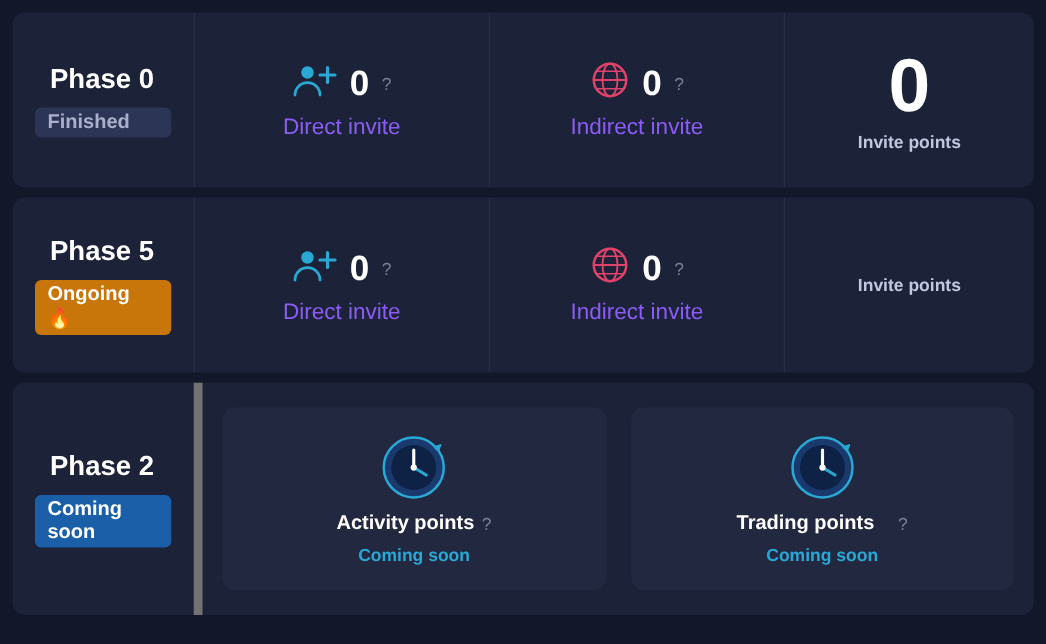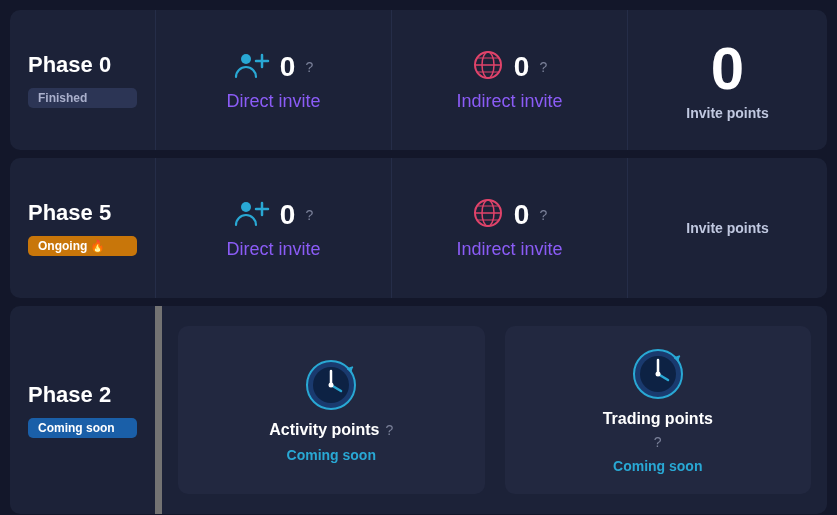--- a/index.html
+++ b/index.html
@@ -36,27 +36,28 @@
       flex-direction: column;
       justify-content: center;
       padding: 20px 18px;
     }
 
     .phase-title {
       font-size: 22px;
       font-weight: 700;
       color: #ffffff;
       margin-bottom: 10px;
+      margin-left: 12px;
     }
 
     .phase-badge {
       display: inline-block;
       padding: 3px 10px;
       border-radius: 5px;
-      font-size: 12px;
+      font-size: 16px;
       font-weight: 600;
     }
 
     .badge-finished {
       background-color: #2c3555;
       color: #aab0cc;
     }
 
     .badge-ongoing {
       background-color: #c8760a;
@@ -315,21 +316,21 @@
           <svg width="56" height="56" viewBox="0 0 56 56" fill="none" xmlns="http://www.w3.org/2000/svg">
             <circle cx="28" cy="28" r="24" fill="#1a3a6e" stroke="#29a8d4" stroke-width="2"></circle>
             <circle cx="28" cy="28" r="18" fill="#0d2244"></circle>
             <line x1="28" y1="14" x2="28" y2="28" stroke="#ffffff" stroke-width="2.5" stroke-linecap="round"></line>
             <line x1="28" y1="28" x2="38" y2="34" stroke="#29a8d4" stroke-width="2.5" stroke-linecap="round"></line>
             <circle cx="28" cy="28" r="2.5" fill="#ffffff"></circle>
             <path d="M44 12 L50 10 L48 16" fill="#29a8d4"></path>
             <line x1="44" y1="12" x2="50" y2="10" stroke="#29a8d4" stroke-width="1.5"></line>
           </svg>
         </span>
-        <div style="display:flex; align-items:center; gap:6px;flex-direction:column;">
+        <div style="display:flex; align-items:center; gap:19px;">
           <span class="card-title">Trading points</span>
           <span class="stat-question">?</span>
         </div>
         <div class="coming-soon-text">Coming soon</div>
       </div>
 
     </div>
   </div>
 
 </div>

